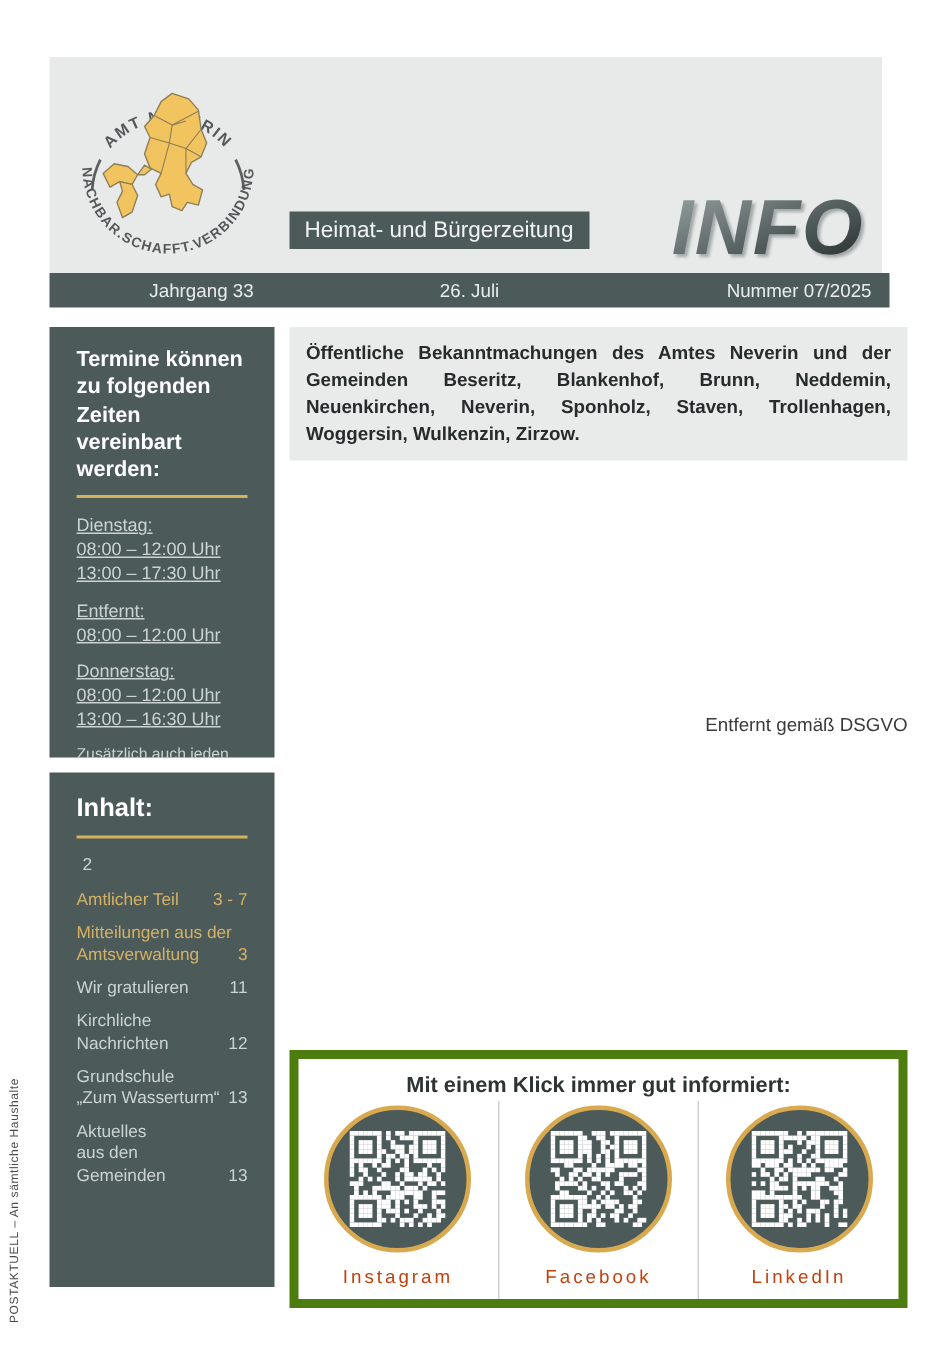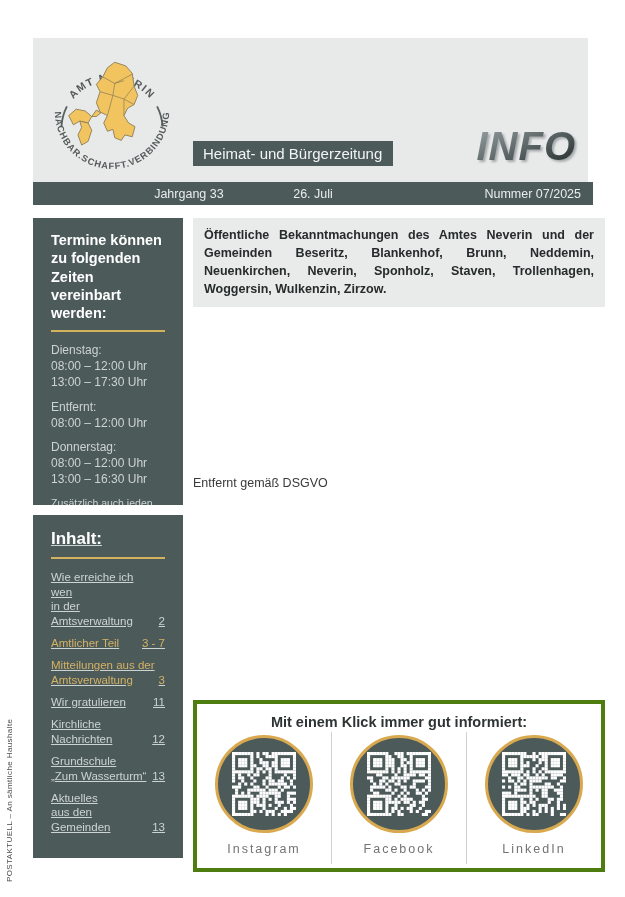--- a/index.html
+++ b/index.html
@@ -22,85 +22,85 @@
     white-space:nowrap;
   }
   .subtitle-banner{
     position:absolute;left:160px;top:103px;width:200px;height:25px;
     background:#4d5a5a;color:#f2f4f4;font-size:15px;
     display:flex;align-items:center;padding-left:10px;box-sizing:border-box;
     white-space:nowrap;
   }
   .masthead-info{
     position:absolute;right:12px;top:88px;line-height:1;
-    font-size:40px;font-style:italic;font-weight:bold;letter-spacing:1px;
+    font-size:52px;font-style:italic;font-weight:bold;letter-spacing:1px;
     background:linear-gradient(155deg,#9aa4a4 0%,#687272 40%,#343c3c 85%);
     -webkit-background-clip:text;background-clip:text;color:transparent;
     filter:drop-shadow(2px 2px 1px rgba(40,50,50,0.35));
   }
   
   .issue-bar{
     position:absolute;left:33px;top:182px;width:560px;height:23px;
     background:#4d5a5a;color:#e9ecec;font-size:12.5px;
     display:flex;align-items:center;box-sizing:border-box;padding:0 12px;
   }
-  .issue-bar .left{flex:1;text-align:right;}
+  .issue-bar .left{flex:1;text-align:center;}
   .issue-bar .center{flex:1;text-align:center;}
   .issue-bar .right{flex:1;text-align:right;}
   
   .side-box{
     position:absolute;left:33px;width:150px;background:#4d5a5a;
     color:#ccd3d3;box-sizing:border-box;padding:13px 18px;overflow:hidden;
   }
   .termine-box{top:218px;height:287px;}
-  .inhalt-box{top:515px;height:343px;text-decoration:underline;}
+  .inhalt-box{top:515px;height:343px;}
   .side-heading{
     color:#ffffff;font-weight:bold;font-size:14.5px;line-height:1.26;
   }
   .inhalt-heading{font-size:17px;}
   .gold-rule{border:none;border-top:2px solid #d2b25c;margin:8px 0 11px 0;}
-  .day-group{margin-bottom:9px;font-size:12px;line-height:1.32;}
+  .day-group{margin-bottom:9px;font-size:12px;line-height:1.32;text-decoration:underline;}
   .side-note{font-size:10.5px;line-height:1.3;margin-top:2px;}
   .toc-row{
     display:flex;justify-content:space-between;align-items:flex-end;
     font-size:11.5px;line-height:1.25;margin-bottom:8px;
   }
   .toc-label{white-space:pre-line;}
   .toc-page{margin-left:4px;}
   .toc-row.gold{color:#d4b264;}
   
   .notice-box{
     position:absolute;left:193px;top:218px;width:412px;box-sizing:border-box;
     background:#e9eaea;padding:8px 11px;font-size:12.5px;font-weight:bold;
     color:#262b2b;line-height:1.45;text-align:justify;
   }
   .dsgvo-note{
-    position:absolute;left:193px;top:476px;width:412px;text-align:left;
+    position:absolute;left:193px;top:476px;width:412px;text-align:right;
     font-size:12.5px;color:#3a3a3a;
   }
   .qr-box{
     position:absolute;left:193px;top:700px;width:412px;height:172px;
-    box-sizing:border-box;background:#ffffff;border:4px solid #4d7c0f;
+    box-sizing:border-box;background:#ffffff;border:6px solid #4d7c0f;
   }
   .qr-title{
     text-align:center;font-weight:bold;font-size:14.5px;color:#2e3434;
     margin-top:10px;
   }
   .qr-cols{display:flex;height:132px;margin-top:2px;}
   .qr-col{
     flex:1;display:flex;flex-direction:column;align-items:center;
     justify-content:space-between;padding:3px 0 8px 0;box-sizing:border-box;
   }
   .qr-col + .qr-col{border-left:1px solid #cfd2d2;}
   .qr-badge{
     width:98px;height:98px;border-radius:50%;background:#4d5a5a;
     border:3px solid #d9a94f;display:flex;align-items:center;justify-content:center;
     box-sizing:border-box;
   }
-  .qr-label{font-size:12.5px;letter-spacing:2px;color:#737373;margin-top:3px;}
+  .qr-label{font-size:12.5px;letter-spacing:2px;color:#c2410c;margin-top:3px;}
   
   .vertical-imprint{
     position:absolute;left:5px;top:722px;height:160px;
     writing-mode:vertical-rl;transform:rotate(180deg);
     font-size:8px;color:#4a4a4a;letter-spacing:0.4px;white-space:nowrap;
   }
 </style>
 </head>
 <body>
 
@@ -166,22 +166,20 @@
       </div>
     </div>
   <div class="side-note">Zusätzlich auch jeden Dienstag im Gemeindezentrum Wulkenzin. Nutzen Sie bitte die Möglichkeit und buchen vorab einen Termin.</div>
 </div>
 
 <div class="side-box inhalt-box">
   <div class="side-heading inhalt-heading">Inhalt:</div>
   <hr class="gold-rule">
   <div>
       <div class="toc-row">
-        <span class="toc-label">Wie erreiche ich wen
-in der Amtsverwaltung</span>
         <span class="toc-page">2</span>
       </div>
       <div class="toc-row gold">
         <span class="toc-label">Amtlicher Teil</span>
         <span class="toc-page">3 - 7</span>
       </div>
       <div class="toc-row gold">
         <span class="toc-label">Mitteilungen aus der
 Amtsverwaltung</span>
         <span class="toc-page">3</span>

